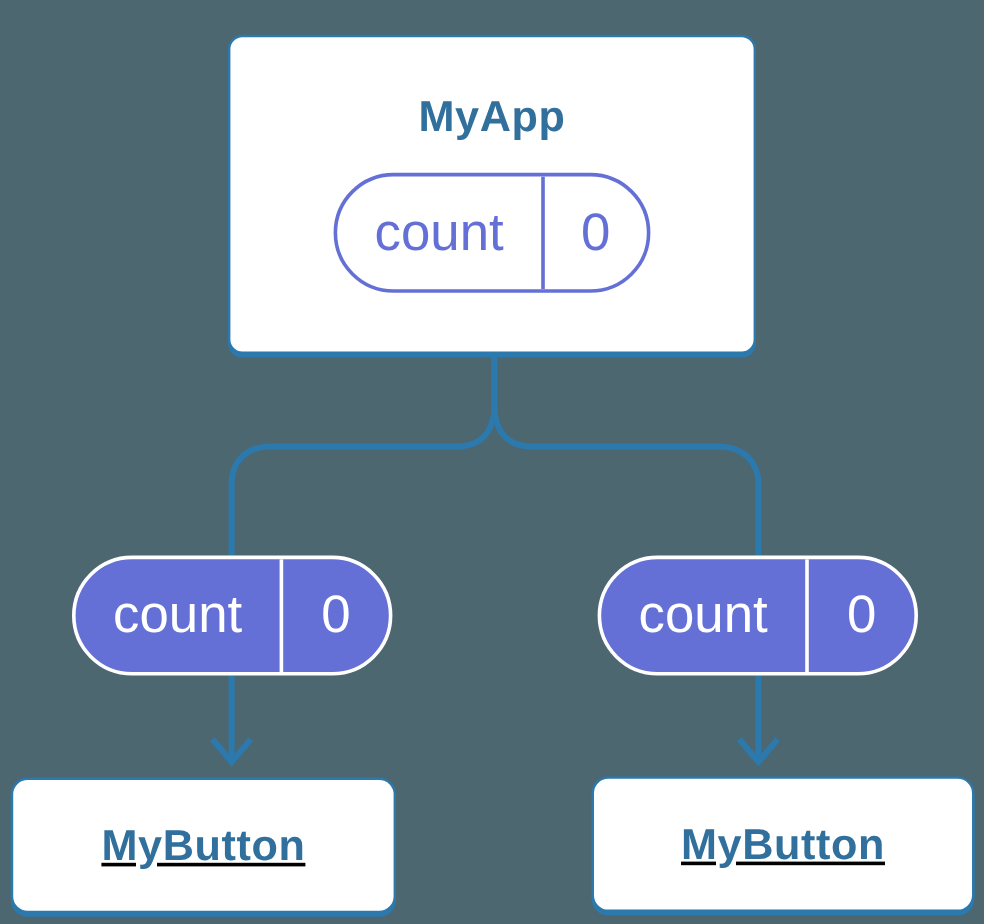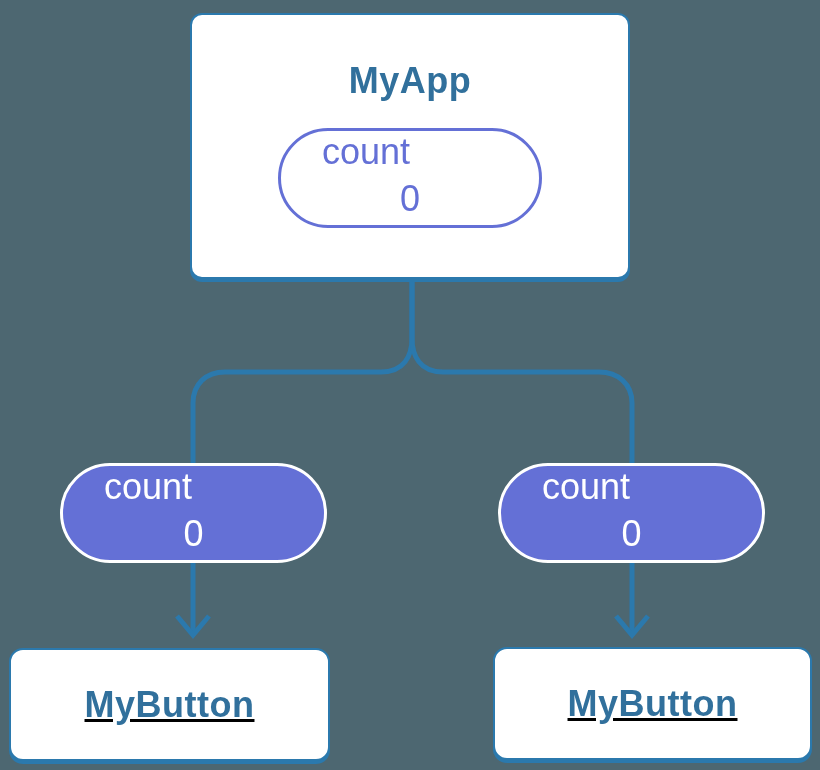--- a/index.html
+++ b/index.html
@@ -23,43 +23,42 @@
 
   
   .card{
     position:absolute;
     background:var(--white);
     border:2px solid var(--line-blue);
     box-shadow:0 3px 0 var(--line-blue);
     z-index:2;
   }
   .card-root{
-    left:190px;top:13px;width:440px;height:266px;
+    left:190px;top:29px;width:440px;height:266px;
     border-radius:12px;
     display:flex;flex-direction:column;align-items:center;text-align:center;
   }
   .card-child{
     border-radius:14px;
     display:flex;align-items:center;justify-content:center;text-decoration:underline;
   }
   .card-child.left{left:9px;top:648px;width:321px;height:113px;}
   .card-child.right{left:493px;top:647px;width:319px;height:113px;}
   .card-title{
     font-size:36px;font-weight:bold;color:var(--title-blue);
     letter-spacing:0.5px;line-height:1;
   }
   .card-root .card-title{margin-top:48px;}
 
   
   .pill{
     display:flex;align-items:stretch;
     width:264px;height:100px;border-radius:50px;
     overflow:hidden;
-    font-size:36px;
-    flex-direction:column;
+    font-size:44px;
   }
   .pill-outline{
     margin-top:29px;
     background:var(--white);
     border:3px solid var(--purple);
     color:var(--purple);
   }
   .pill-outline .pill-divider{background:var(--purple);}
   .pill-filled{
     position:absolute;z-index:3;

